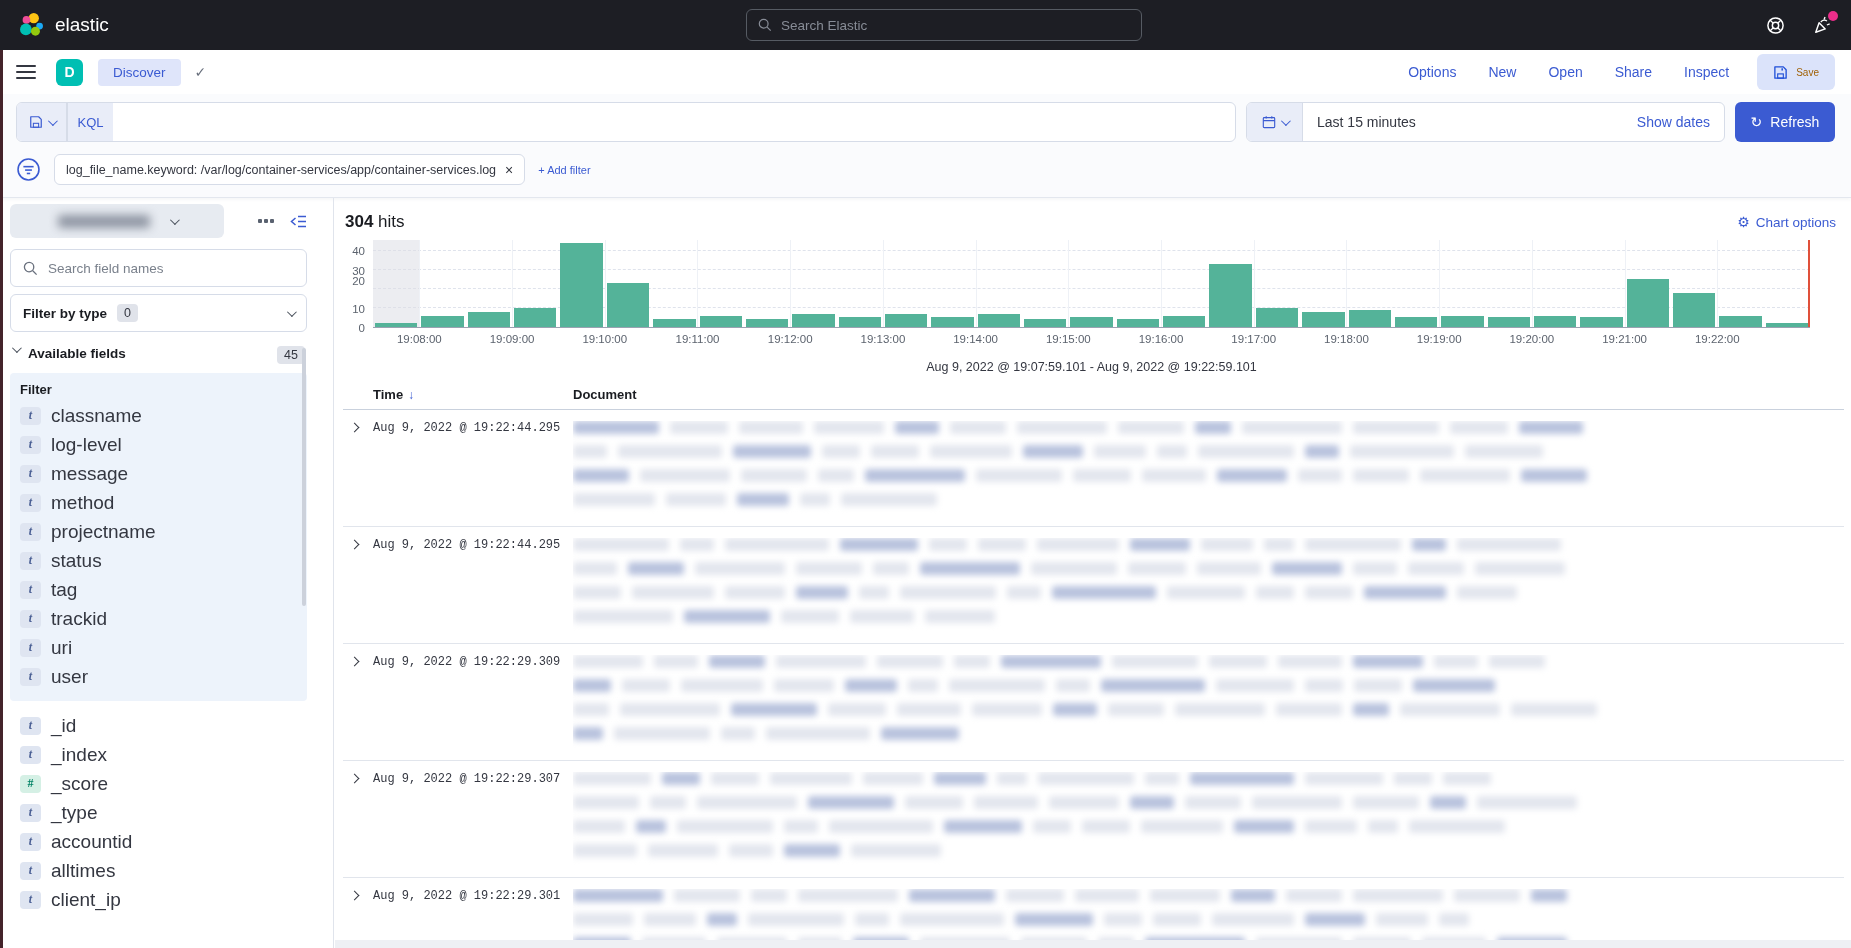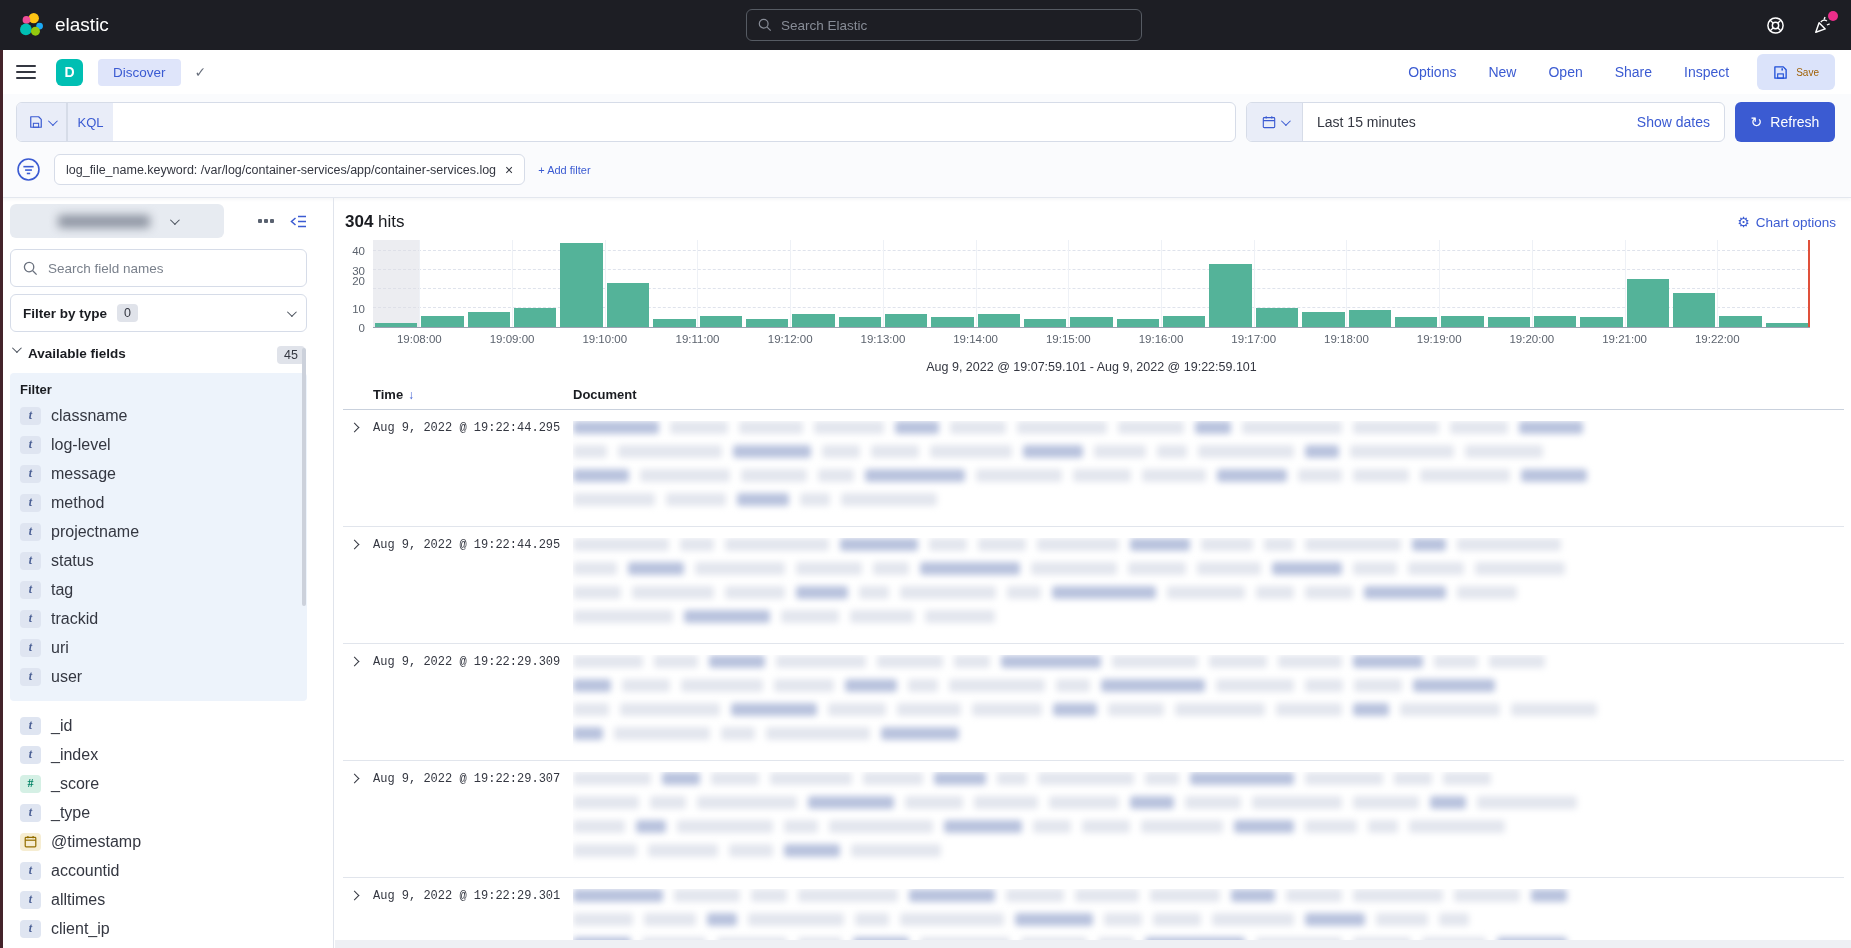--- a/index.html
+++ b/index.html
@@ -83,21 +83,21 @@
   .chev.down { transform:rotate(45deg) translateY(-2px); }
   .chev.right { transform:rotate(-45deg); border-color:#343741; }
   .popular-block { margin-top:9px; background:#edf3fb; border-radius:4px; padding:9px 10px 10px; }
   .popular-title { font-size:13px; font-weight:700; color:#1a1c21; margin-bottom:4px; }
   .field-item { display:flex; align-items:center; gap:10px; height:29px; cursor:pointer; }
   .f-badge { width:21px; height:18px; border-radius:4px; display:flex; align-items:center; justify-content:center;
              font-size:12px; font-style:italic; font-weight:700; flex:none; font-family:"Liberation Serif", serif; }
   .f-badge.t { background:#dfe5f1; color:#4a5f94; }
   .f-badge.num { background:#d5f0e5; color:#028265; font-style:normal; }
   .f-badge.date { background:#f6edd2; color:#946f00; font-style:normal; }
-  .f-name { font-size:16px; color:#343741; }
+  .f-name { font-size:19px; color:#343741; }
   .rest-fields { padding:10px 10px 0; }
   .side-scrollbar { position:absolute; right:27px; top:150px; width:4px; height:258px; background:#ccd1db; border-radius:2px; }
 
   
   .main { flex:1; border-left:1px solid #e0e4ec; padding:0 7px 0 9px; position:relative; }
   .main-top { display:flex; align-items:center; padding:14px 8px 0 2px; }
   .hits { font-size:17px; color:#1a1c21; }
   .hits b { font-weight:700; }
   .chart-options { margin-left:auto; display:flex; align-items:center; gap:6px; color:#3b5bd2; font-size:13.5px; cursor:pointer; }
   .gear-glyph { font-size:14px; }
@@ -348,31 +348,20 @@
           </div>
           <div class="field-item">
             <span class="f-badge num">#</span>
             <span class="f-name">_score</span>
           </div>
           <div class="field-item">
             <span class="f-badge t">t</span>
             <span class="f-name">_type</span>
           </div>
           <div class="field-item">
-            <span class="f-badge date">
-              <svg width="13" height="13" viewBox="0 0 16 16">
-                <rect x="1.5" y="3" width="13" height="11.5" rx="1" fill="none" stroke="#946f00" stroke-width="1.5"></rect>
-                <line x1="1.5" y1="6.4" x2="14.5" y2="6.4" stroke="#946f00" stroke-width="1.5"></line>
-                <line x1="4.8" y1="1.3" x2="4.8" y2="4" stroke="#946f00" stroke-width="1.5"></line>
-                <line x1="11.2" y1="1.3" x2="11.2" y2="4" stroke="#946f00" stroke-width="1.5"></line>
-              </svg>
-            </span>
-            <span class="f-name">@timestamp</span>
-          </div>
-          <div class="field-item">
             <span class="f-badge t">t</span>
             <span class="f-name">accountid</span>
           </div>
           <div class="field-item">
             <span class="f-badge t">t</span>
             <span class="f-name">alltimes</span>
           </div>
           <div class="field-item">
             <span class="f-badge t">t</span>
             <span class="f-name">client_ip</span>

